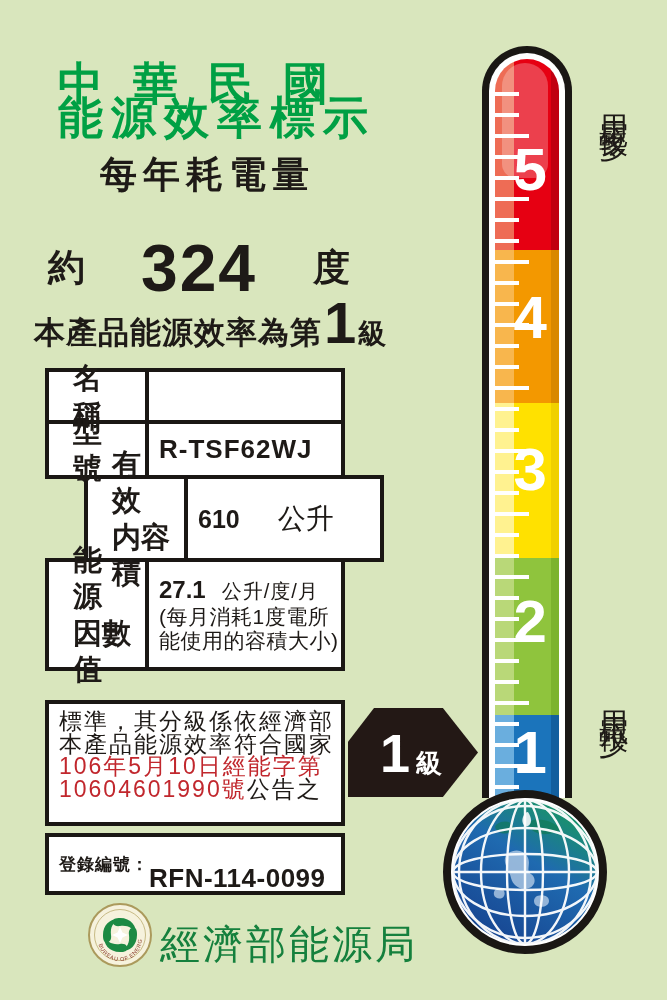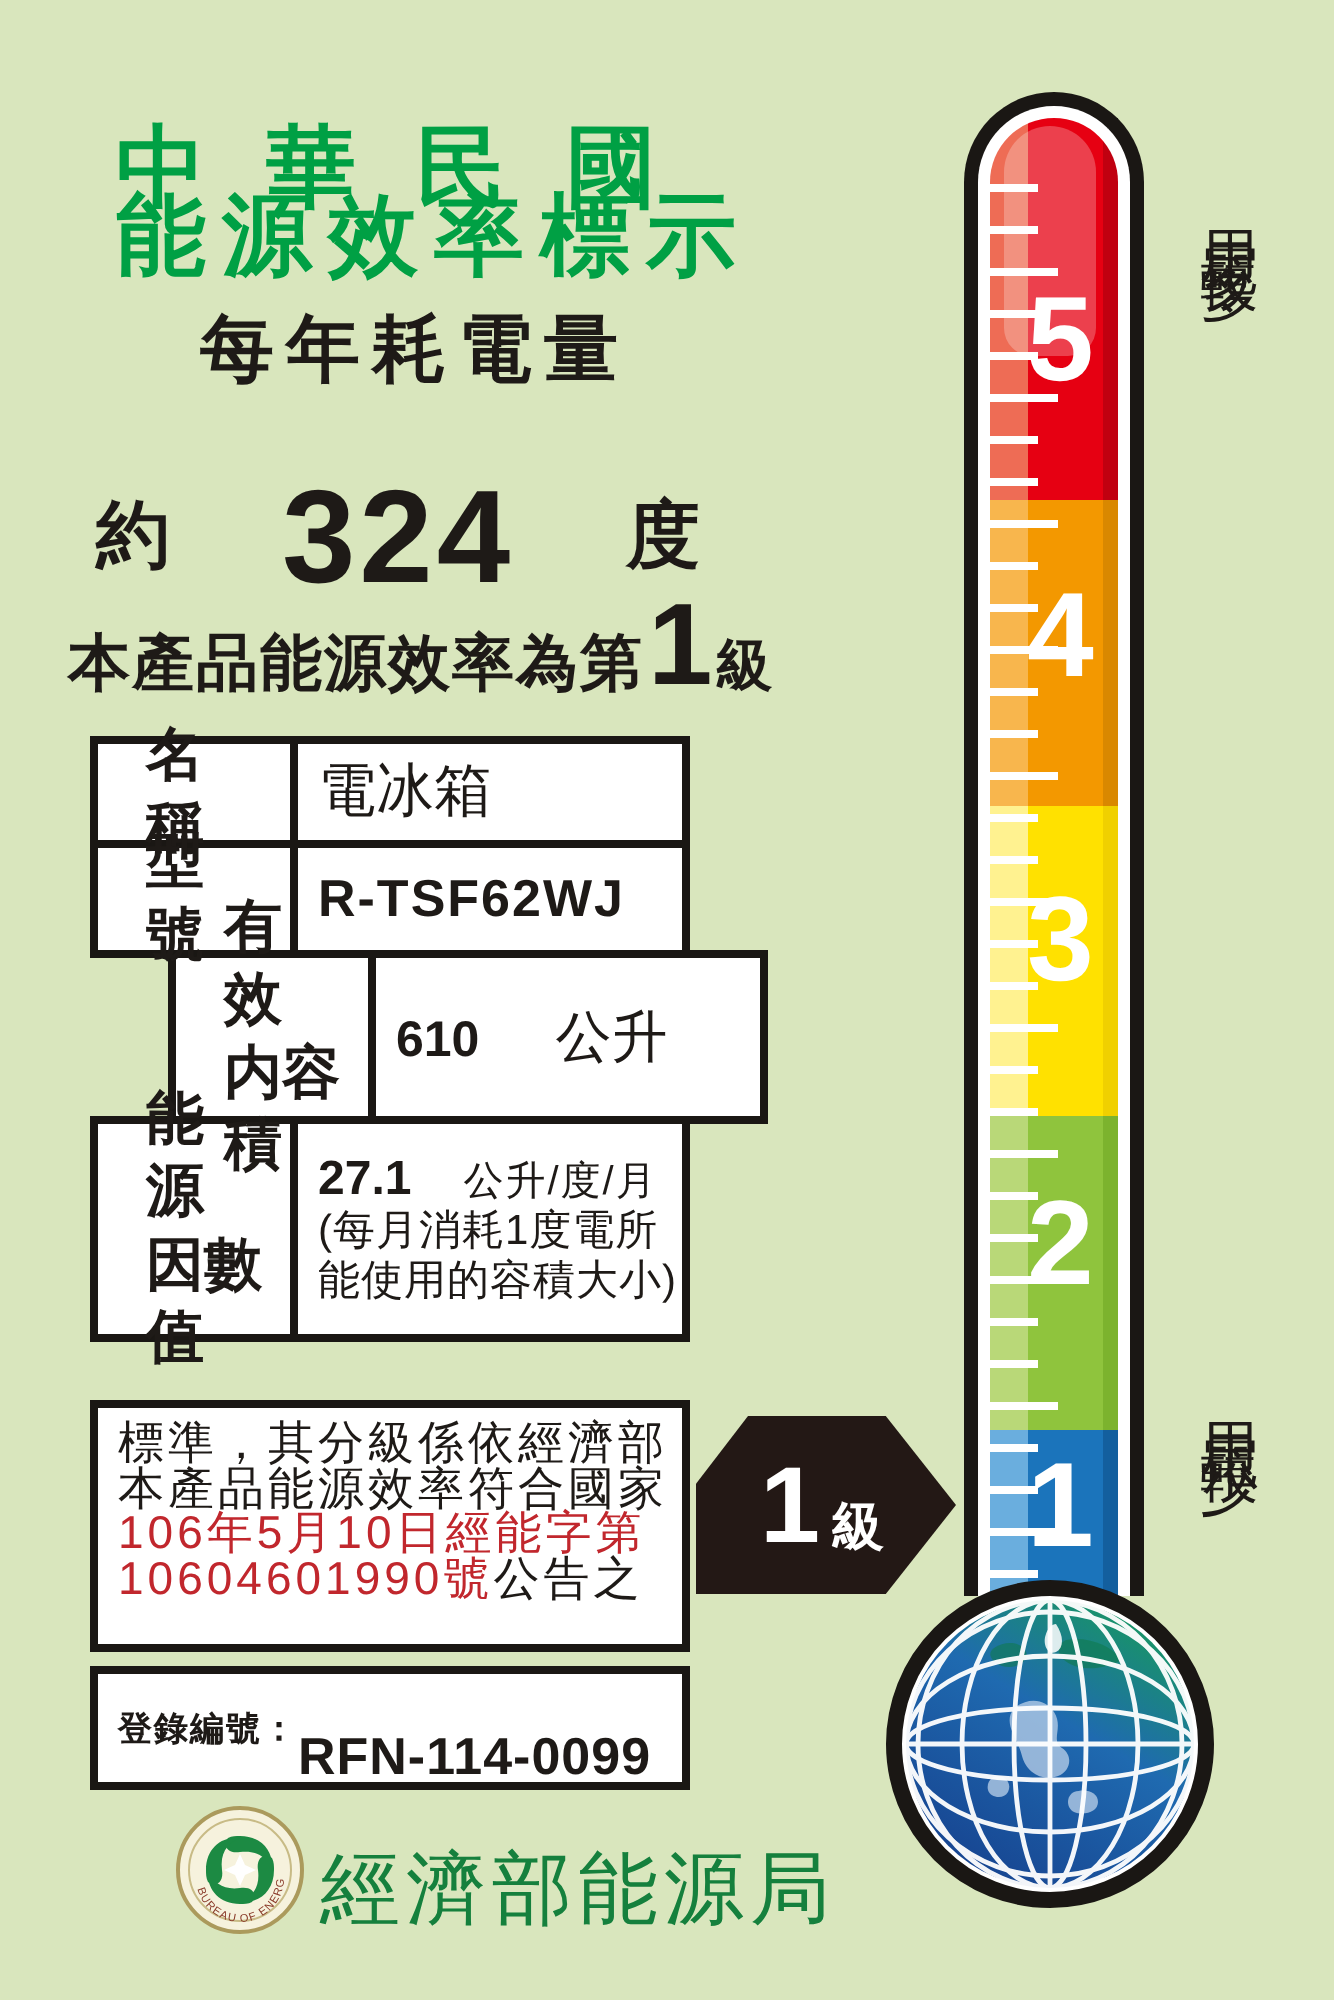--- a/index.html
+++ b/index.html
@@ -36,21 +36,21 @@
            padding:0 4px 0 24px;font-size:29px;font-weight:bold;line-height:1.25;}
   .scell-v{flex:1;display:flex;flex-direction:column;justify-content:center;
            padding-left:10px;}
   .h56{height:56px;} .h59{height:59px;} .h87{height:87px;margin-left:39px;} .h113{height:113px;}
   .v-cjk{font-size:29px;}
   .v-latin{font-size:26px;font-weight:bold;letter-spacing:1px;}
   .pair{display:flex;align-items:baseline;}
   .pair .num{font-size:25px;font-weight:bold;}
   .pair .u{font-size:28px;margin-left:38px;}
   .pair2 .num{font-size:24px;font-weight:bold;}
-  .pair2 .u{font-size:20px;margin-left:26px;letter-spacing:1px;}
+  .pair2 .u{font-size:20px;margin-left:16px;letter-spacing:1px;}
   .note{font-size:21px;line-height:1.15;letter-spacing:0.5px;}
 
   
   .statement{box-sizing:border-box;position:absolute;left:45px;top:700px;width:300px;
              height:126px;background:#fff;border:4px solid #1a1714;
              padding:6px 0 0 10px;color:#1e1a17;}
   .statement div{font-size:23px;line-height:22.5px;letter-spacing:2px;white-space:nowrap;}
   .redtxt{color:#c1272d;}
 
   
@@ -107,23 +107,20 @@
 
   <div class="gradeline">
     <span class="before">本產品能源效率為第</span>
     <span class="big1">1</span>
     <span class="suf">級</span>
   </div>
 
   <div class="spec">
     <div class="srow h56">
       <div class="scell-l">名　稱</div>
-      <div class="scell-v">
-          <span class="v-cjk">電冰箱</span>
-        </div>
     </div>
     <div class="srow h59">
       <div class="scell-l">型　號</div>
       <div class="scell-v">
           <span class="v-latin">R-TSF62WJ</span>
         </div>
     </div>
     <div class="srow h87">
       <div class="scell-l">
         <span>有　效</span>

